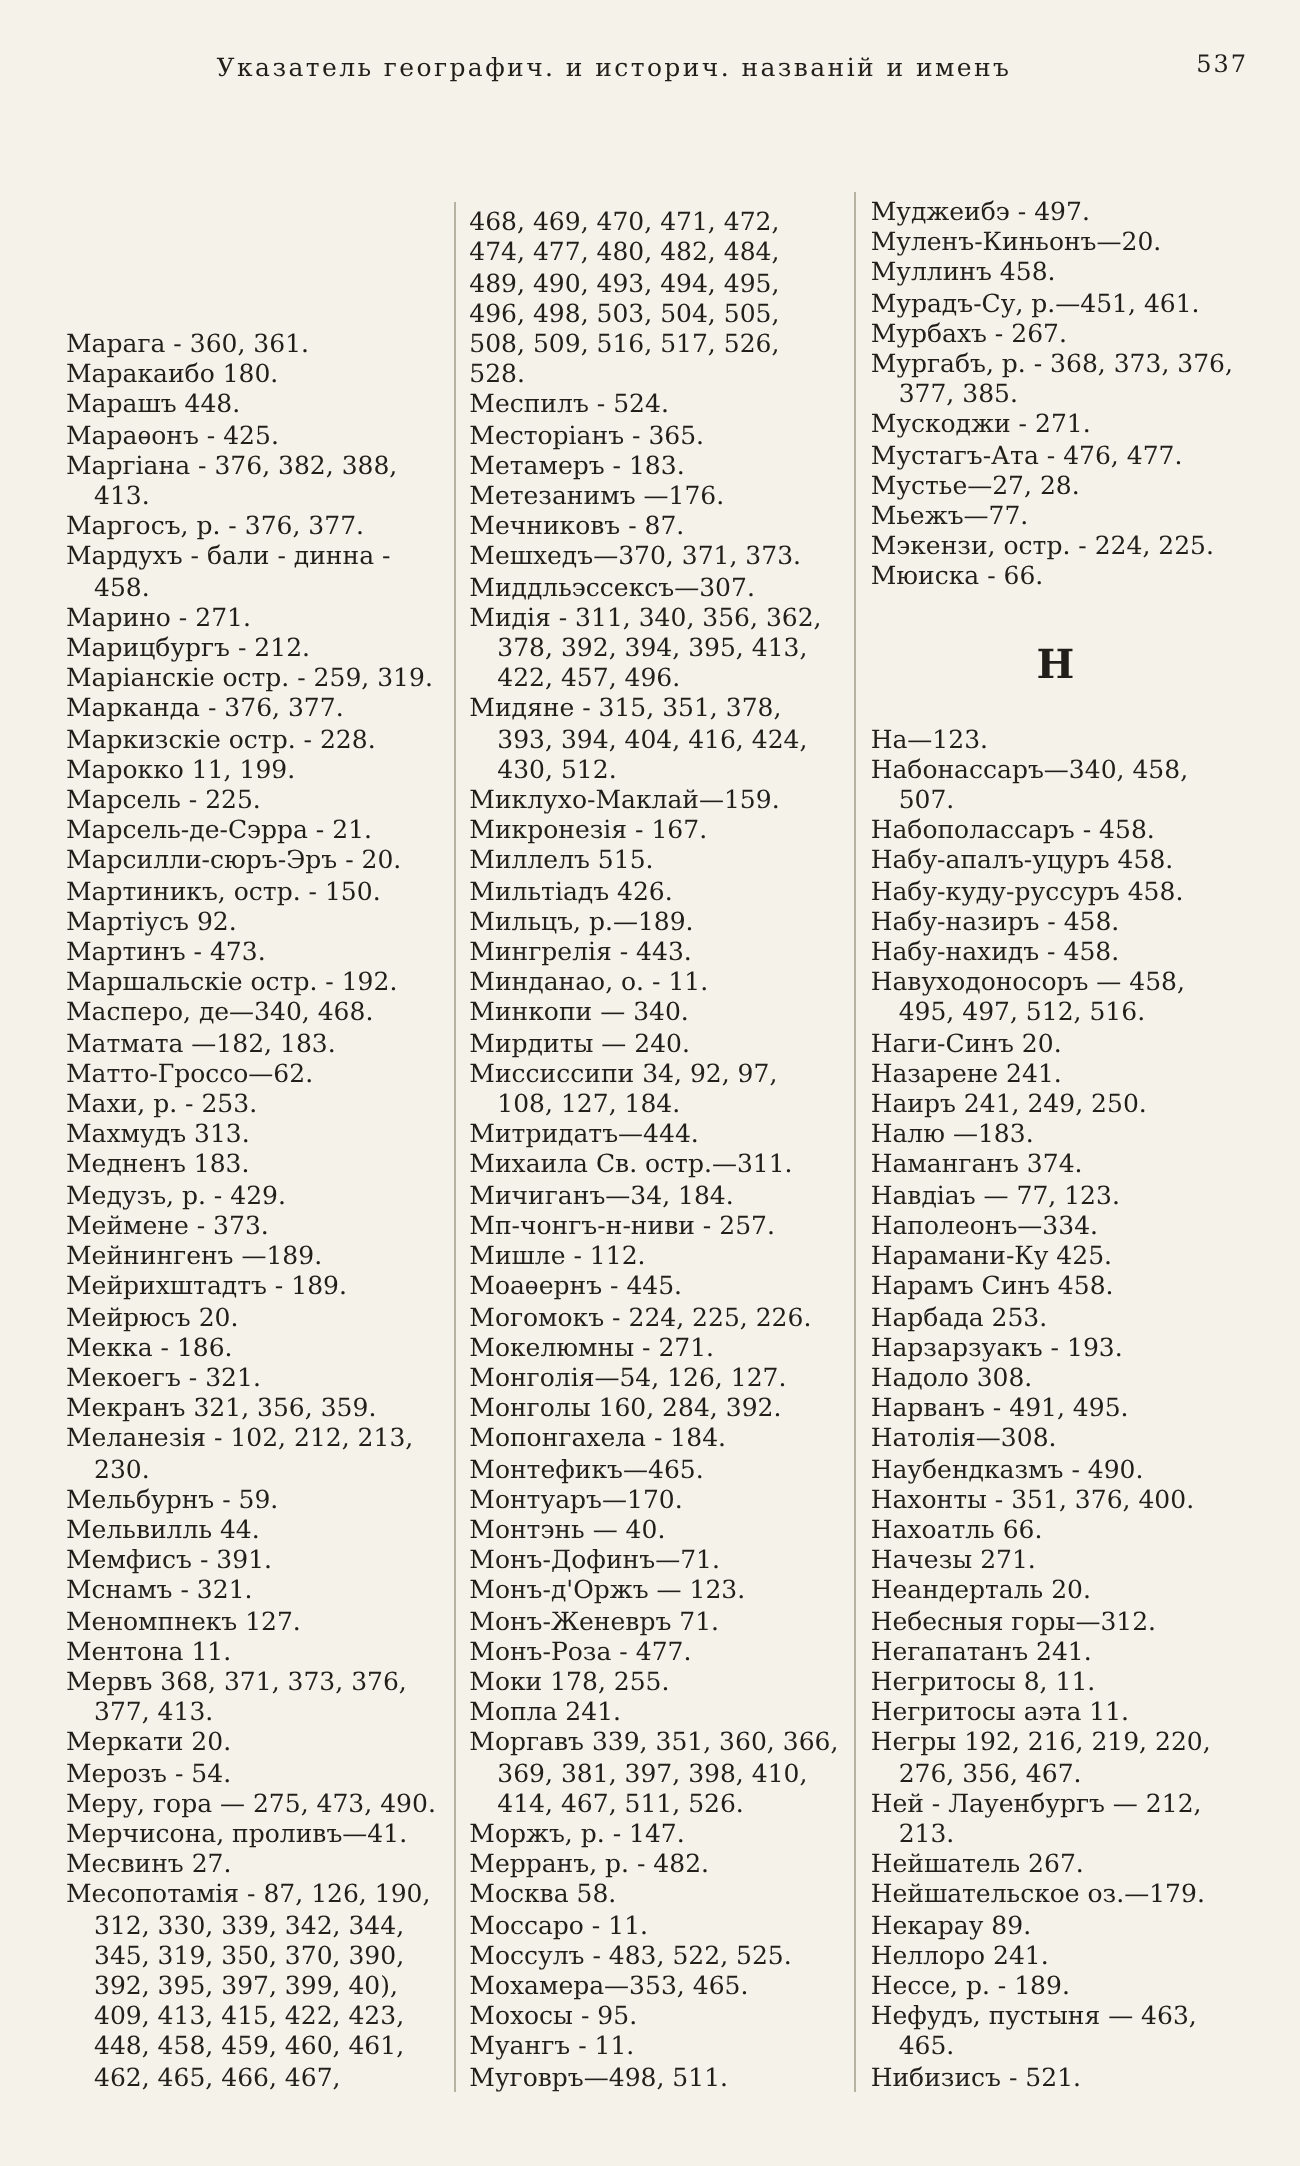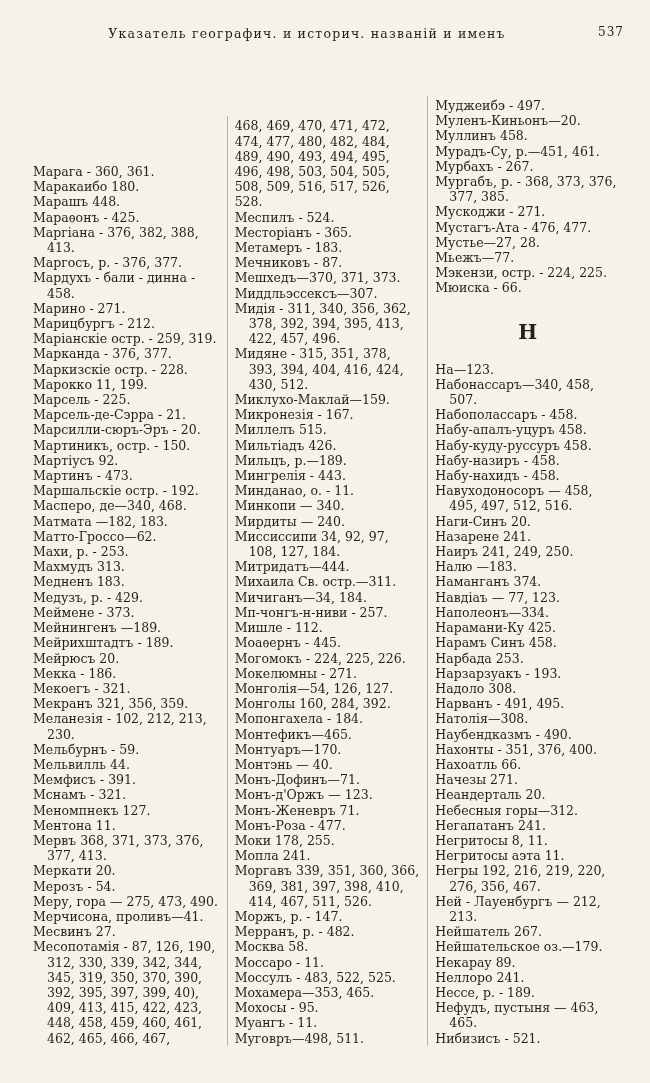--- a/index.html
+++ b/index.html
@@ -129,20 +129,21 @@
         <p class="entry">Меру, гора — 275, 473, 490.</p>
         <p class="entry">Мерчисона, проливъ—41.</p>
         <p class="entry">Месвинъ 27.</p>
         <p class="entry">Месопотамія - 87, 126, 190, 312, 330, 339, 342, 344, 345, 319, 350, 370, 390, 392, 395, 397, 399, 40), 409, 413, 415, 422, 423, 448, 458, 459, 460, 461, 462, 465, 466, 467,</p>
       </div>
     <div class="col">
         <p class="entry cont">468, 469, 470, 471, 472, 474, 477, 480, 482, 484, 489, 490, 493, 494, 495, 496, 498, 503, 504, 505, 508, 509, 516, 517, 526, 528.</p>
         <p class="entry">Меспилъ - 524.</p>
         <p class="entry">Месторіанъ - 365.</p>
         <p class="entry">Метамеръ - 183.</p>
+        <p class="entry">Метезанимъ —176.</p>
         <p class="entry">Мечниковъ - 87.</p>
         <p class="entry">Мешхедъ—370, 371, 373.</p>
         <p class="entry">Миддльэссексъ—307.</p>
         <p class="entry">Мидія - 311, 340, 356, 362, 378, 392, 394, 395, 413, 422, 457, 496.</p>
         <p class="entry">Мидяне - 315, 351, 378, 393, 394, 404, 416, 424, 430, 512.</p>
         <p class="entry">Миклухо-Маклай—159.</p>
         <p class="entry">Микронезія - 167.</p>
         <p class="entry">Миллелъ 515.</p>
         <p class="entry">Мильтіадъ 426.</p>
         <p class="entry">Мильцъ, р.—189.</p>

